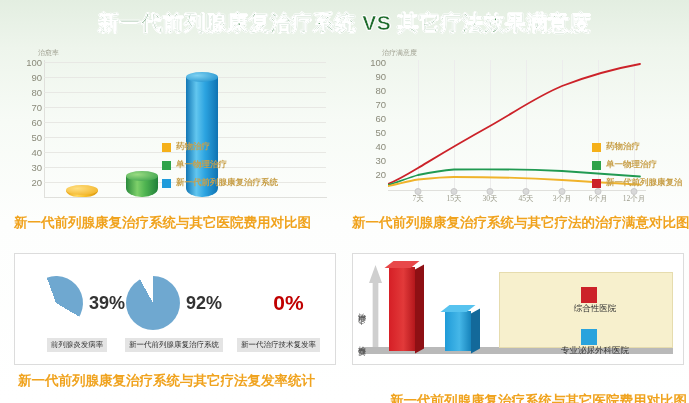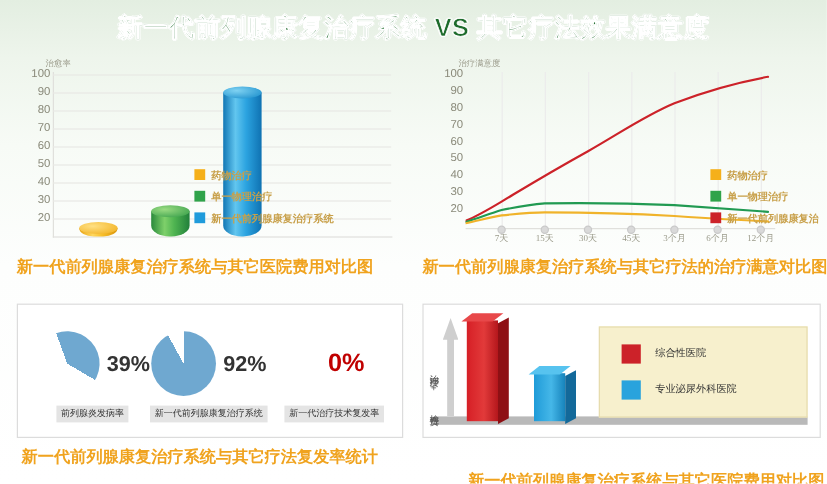--- a/index.html
+++ b/index.html
@@ -46,21 +46,21 @@
   
   #chart2{left:352px;top:48px;width:330px;height:163px;border:none;background:transparent;}
   .plot2{position:absolute;left:36px;top:12px;width:258px;height:131px;}
   .vgrid{position:absolute;top:0;bottom:0;width:1px;background:#ececec;}
   .xtick{position:absolute;bottom:-13px;font-size:7.5px;color:#9a9a8a;transform:translateX(-50%);white-space:nowrap;font-family:Liberation Serif, serif;}
   .xdot{position:absolute;bottom:-4px;width:5px;height:5px;border-radius:50%;background:#d9d9d9;
         border:1px solid #c9c9c9;transform:translateX(-50%);}
 
   
   .legend{position:absolute;}
-  .legend-row{display:flex;margin-bottom:6px;}
+  .legend-row{display:flex;align-items:center;margin-bottom:6px;}
   .legend-swatch{width:9px;height:9px;margin-right:5px;flex:none;}
   .legend-text{font-size:8.5px;color:#c8a04a;white-space:nowrap;font-weight:bold;}
 
   
   #chart3{left:14px;top:253px;width:320px;height:110px;}
   .pie-group{position:absolute;display:flex;flex-direction:column;align-items:center;}
   .pie{width:54px;height:54px;border-radius:50%;}
   .pie-row{display:flex;align-items:center;gap:6px;}
   .pie-pct{font-size:18px;font-weight:bold;color:#333;}
   .pie-pct.zero{color:#c00000;font-size:21px;}
@@ -73,21 +73,21 @@
   .vaxis-arrow{position:absolute;left:16px;bottom:17px;width:13px;height:82px;background:#cfcfcf;
                clip-path:polygon(50% 0,100% 22%,72% 22%,72% 100%,28% 100%,28% 22%,0 22%);}
   .vaxis-text{position:absolute;left:2px;bottom:22px;width:13px;font-size:8px;color:#555;
               writing-mode:vertical-rl;text-orientation:upright;letter-spacing:1px;line-height:13px;}
   .bar3d{position:absolute;bottom:13px;}
   .bar3d .front{position:absolute;left:0;bottom:0;width:100%;height:100%;}
   .bar3d .side{position:absolute;right:-9px;bottom:0;width:9px;height:100%;}
   .bar3d .top{position:absolute;left:0;top:-6px;width:100%;height:7px;}
   .legend-box{position:absolute;right:10px;top:18px;width:172px;height:74px;
               background:#f7f0cd;border:1px solid #e6dcae;}
-  .legend-box .row{display:flex;align-items:center;margin:14px 0 0 18px;}
+  .legend-box .row{display:flex;align-items:center;margin:14px 0 0 18px;flex-direction:column;}
   .legend-box .sw{width:16px;height:16px;margin-right:12px;}
   .legend-box .tx{font-size:8.5px;color:#333;white-space:nowrap;}
 </style>
 </head>
 <body>
 
 <div class="page">
 
   <div class="title-wrap">
     <div class="title">新一代前列腺康复治疗系统 VS 其它疗法效果满意度</div>

